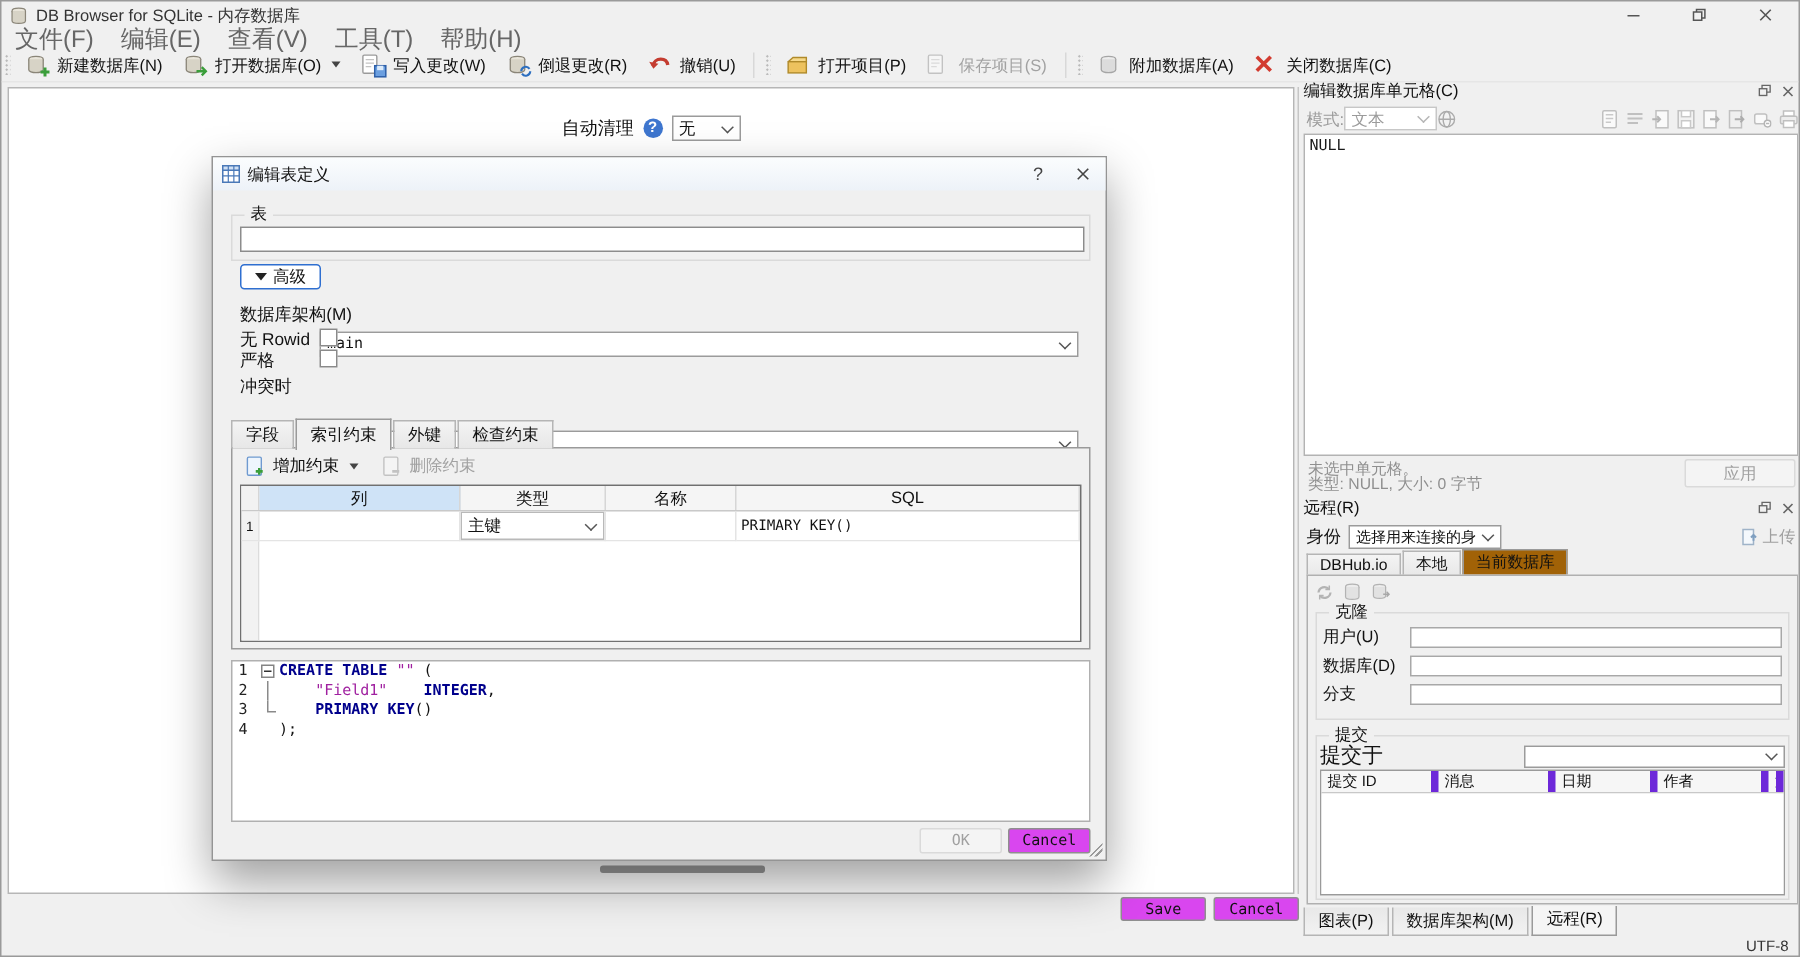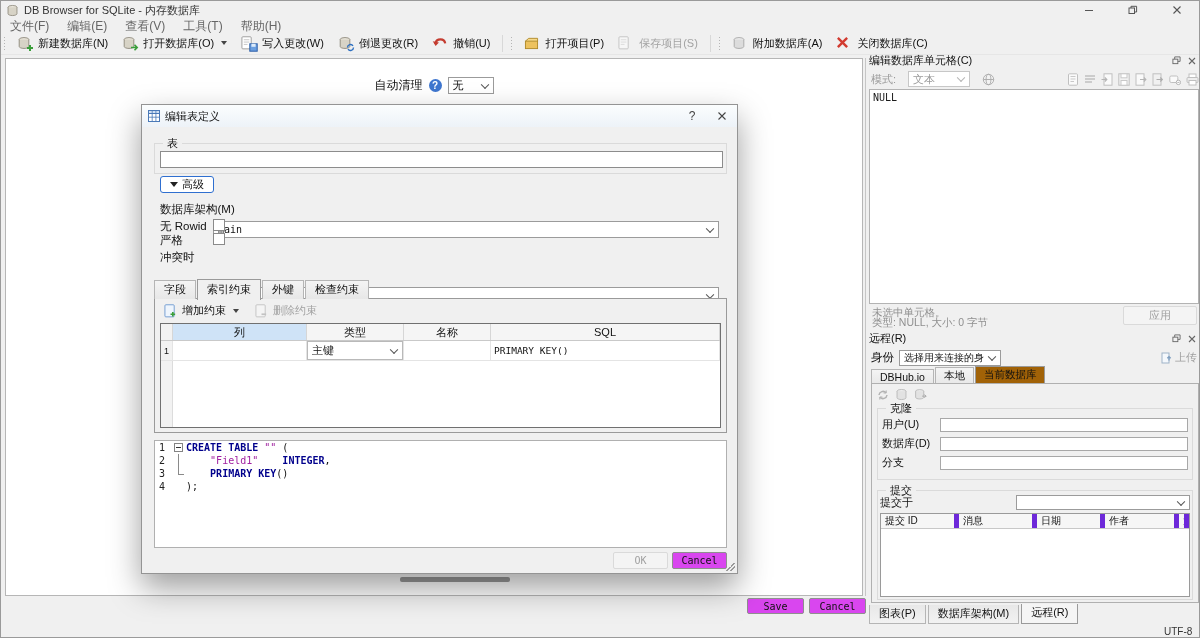--- a/index.html
+++ b/index.html
@@ -12,21 +12,21 @@
   .abs { position:absolute; }
   svg { display:block; }
 
   
   .titlebar { left:0; top:0; width:100%; height:18px; display:flex; align-items:center; }
   .title-text { margin-left:5px; font-size:11px; color:#333; }
   .win-controls { margin-left:auto; display:flex; height:18px; }
   .winbtn { width:44px; display:flex; align-items:center; justify-content:center; }
 
   
-  .menubar { left:0; top:18px; width:100%; height:14px; display:flex; align-items:center; font-size:12px; color:#666; }
+  .menubar { left:0; top:18px; width:100%; height:14px; display:flex; align-items:center; font-size:16px; color:#666; }
   .menu-item { padding:0 9px; }
 
   
   .toolbar { left:0; top:31px; width:100%; height:23px; display:flex; align-items:center; font-size:11px; border-bottom:1px solid #e6e6e6; }
   .grip { width:4px; height:14px; margin:0 3px 0 2px;
           background-image:radial-gradient(#b5b5b5 36%, transparent 38%); background-size:3px 3px; }
   .tbtn { display:flex; align-items:center; gap:5px; padding:2px 7px; white-space:nowrap; }
   .tbtn.disabled { color:#a2a2a2; }
   .tsep { width:1px; height:17px; background:#d8d8d8; margin:0 5px; }
   .tbi { position:relative; width:16px; height:15px; flex:0 0 auto; }
@@ -312,21 +312,21 @@
           </svg>
         </span>
       <span>
           <svg width="8" height="8" viewBox="0 0 8 8">
             <path d="M1 1l6 6M7 1L1 7" stroke="#666" stroke-width="1.1"></path>
           </svg>
         </span>
     </span>
   </div>
 
-  <div class="abs" style="left:870px;top:70px;width:328px;height:16px;display:flex;align-items:center;gap:12px;">
+  <div class="abs" style="left:870px;top:70px;width:328px;height:16px;display:flex;align-items:center;gap:0;">
     <span style="font-size:11px;color:#9b9b9b;">模式:</span>
     <div class="combo disabled" style="width:62px;height:16px;">
       <span class="combo-val">文本</span>
       <span class="chev"></span>
     </div>
     <span>
         <svg width="13" height="13" viewBox="0 0 14 14">
           <circle cx="7" cy="7" r="5.6" fill="#f2f2f2" stroke="#ababab"></circle>
           <ellipse cx="7" cy="7" rx="2.6" ry="5.6" fill="none" stroke="#ababab"></ellipse>
           <path d="M1.4 7h11.2" stroke="#ababab"></path>
@@ -471,21 +471,21 @@
       </div>
       <div class="fld-row" style="left:4px;top:46px;width:306px;">
         <span style="width:58px;">分支</span>
         <input class="inp-sm" style="flex: 1 1 0%;">
       </div>
     </div>
 
     <div class="grpbox" style="left:5px;top:106px;width:316px;height:110px;border-color:#dadada;">
       <span class="grp-label">提交</span>
       <div class="fld-row" style="left:2px;top:4px;width:310px;">
-        <span style="font-size:11px;">提交于</span>
+        <span style="font-size:14px;">提交于</span>
         <div class="combo" style="margin-left:auto;width:174px;height:15px;">
           <span class="combo-val"></span>
           <span class="chev"></span>
         </div>
       </div>
       <div class="ctable" style="left:2px;top:22px;width:310px;height:84px;">
         <div class="ct-hdr">
           <div style="width:78px;">提交 ID</div>
           <div style="width:78px;">消息</div>
           <div style="width:68px;">日期</div>

